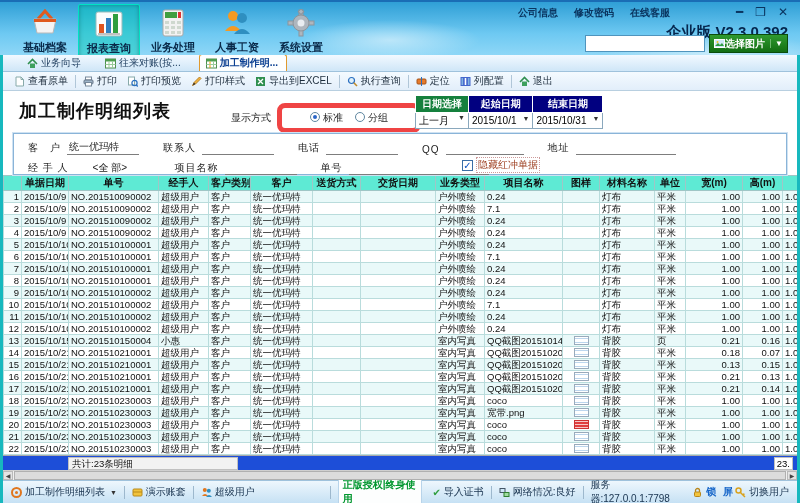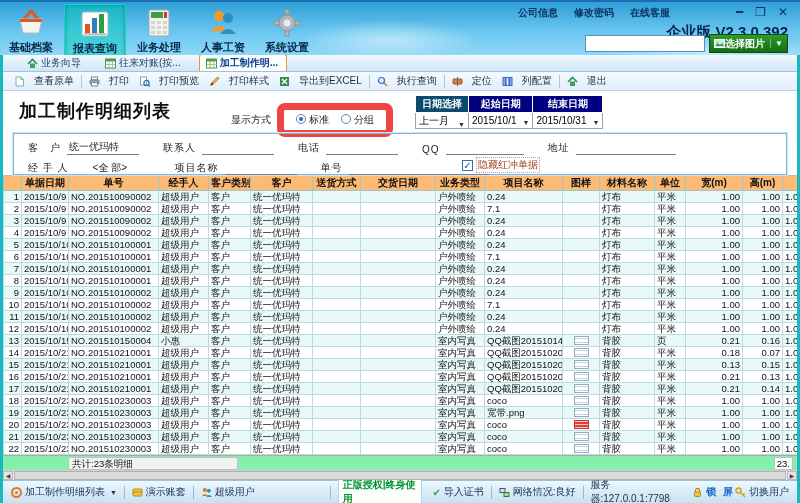--- a/index.html
+++ b/index.html
@@ -3,21 +3,21 @@
 <meta charset="utf-8">
 <style>
   * { margin:0; padding:0; box-sizing:border-box; }
   html,body { width:800px; height:503px; overflow:hidden; font-family:"Liberation Sans","DejaVu Sans",sans-serif; }
   .window { width:800px; height:503px; background:#17b8be; display:flex; flex-direction:column; }
 
   
   .app-header { height:55px; background:linear-gradient(#2f9fd6,#6ec9f2 60%,#8ed7f7); position:relative; flex:none;
     border-top:2px solid #1a6db5; overflow:hidden; }
   .cloud { position:absolute; background:radial-gradient(closest-side,rgba(255,255,255,.5),rgba(255,255,255,0)); border-radius:50%; }
-  .nav-items { position:absolute; left:0; top:2px; display:flex; align-items:flex-start;font-family:Liberation Mono, monospace; }
+  .nav-items { position:absolute; left:14px; top:2px; display:flex; align-items:flex-start;font-family:Liberation Mono, monospace; }
   .nav-item { width:62px; margin-right:2px; text-align:center; padding:3px 0 2px; cursor:pointer; }
   .nav-item .icon { height:32px; display:flex; align-items:center; justify-content:center; }
   .nav-item .lbl { font-size:11px; font-weight:bold; color:#0a2a4a; margin-top:1px; white-space:nowrap; }
   .nav-item.active { background:rgba(0,205,180,.45); border:1px solid #00e2c4; border-radius:2px; box-shadow:inset 0 0 4px rgba(0,90,80,.5); }
   .top-links { position:absolute; top:4px; right:130px; display:flex; gap:16px; }
   .top-links span { font-size:10px; font-weight:bold; color:#0a3560; cursor:pointer; }
   .win-controls { position:absolute; top:3px; right:12px; display:flex; gap:12px; }
   .win-controls span { font-size:12px; font-weight:bold; color:#0a3560; cursor:pointer; line-height:14px; }
   .version { position:absolute; top:21px; right:12px; font-size:15px; font-weight:bold; color:#05264d; }
   .pic-row { position:absolute; top:32px; right:12px; display:flex; align-items:center; }
@@ -26,62 +26,62 @@
     font-size:10px; font-weight:bold; display:flex; align-items:center; padding:0 4px; cursor:pointer; }
   .pic-btn .caret { margin-left:5px; border-left:1px solid #6db86d; padding-left:4px; font-size:8px; }
 
   
   .tab-bar { height:17px; background:linear-gradient(#f2f9ff,#cfe6f7); border-bottom:1px solid #9fc2dc; display:flex; align-items:flex-end; padding-left:18px; flex:none; margin:0 3px; }
   .tab { display:flex; align-items:center; gap:3px; font-size:10px; color:#1a3a5c; padding:1px 8px 1px 6px; margin-right:10px; cursor:pointer; white-space:nowrap; }
   .tab.active { background:#fdfefe; border:1px solid #e09a2e; border-bottom:none; border-radius:3px 3px 0 0; font-weight:bold; color:#0b3f91; }
 
   
   .toolbar { height:19px; background:linear-gradient(#f4faff,#e2eefa); border-bottom:1px solid #b8cfe0; display:flex; align-items:center; padding-left:6px; flex:none; margin:0 3px; }
-  .tbtn { display:flex; align-items:center; gap:9px; font-size:10px; color:#1c2c3c; padding:0 5px; height:17px; cursor:pointer; white-space:nowrap; }
+  .tbtn { display:flex; align-items:center; gap:3px; font-size:10px; color:#1c2c3c; padding:0 5px; height:17px; cursor:pointer; white-space:nowrap; }
   .tsep { width:1px; height:13px; background:#b0c6d8; margin:0 2px; }
 
   
   .content { flex:1; background:#fff; margin:0 3px; position:relative; overflow:hidden; display:flex; flex-direction:column; }
   .title-row { height:42px; position:relative; flex:none; }
   .page-title { position:absolute; left:16px; top:8px; font-size:18px; font-weight:bold; color:#101010; letter-spacing:1px; }
   .disp-mode { position:absolute; left:228px; top:12px; display:flex; align-items:center; font-size:10px; color:#222; }
-  .disp-box { display:flex; align-items:center; gap:12px; border:7px solid #ef4444; border-radius:8px; padding:3px 12px; margin-left:6px; }
+  .disp-box { display:flex; align-items:center; gap:12px; border:5px solid #ef4444; border-radius:8px; padding:3px 28px; margin-left:6px; }
   .radio { width:10px; height:10px; border-radius:50%; border:1px solid #5e86a0; background:#fff; display:inline-block; position:relative; margin-right:3px; vertical-align:-1px; }
   .radio.sel::after { content:""; position:absolute; left:2px; top:2px; width:4px; height:4px; border-radius:50%; background:#2a66c8; }
   .date-filter { position:absolute; left:412px; top:4px; border-collapse:collapse; }
   .date-filter th { font-size:10px; font-weight:bold; color:#fff; border:1px solid #fff; padding:1px 6px; height:14px; }
-  .date-filter th.green { background:#0c4a6e;font-family:Liberation Mono, monospace; }
+  .date-filter th.green { background:#15803d;font-family:Liberation Mono, monospace; }
   .date-filter th.navy { background:#010080; }
   .date-filter td { border:1px solid #8aa8bd; background:#fff; font-size:10px; padding:0 3px; height:16px; white-space:nowrap; }
-  .dd { display:flex; justify-content:space-between; align-items:flex-end; gap:6px; cursor:pointer; }
+  .dd { display:flex; justify-content:space-between; align-items:flex-start; gap:6px; cursor:pointer; }
   .dd .arrow { font-size:7px; color:#333; }
 
   .filter-box { margin:0 10px; border:1px solid #8ab4d8; outline:1px solid #cfe2f2; height:42px; padding:4px 4px 2px 14px; font-size:10px; color:#222; flex:none; position:relative; }
   .f-row { display:flex; align-items:flex-end; height:17px; }
   .f-label { letter-spacing:1px; white-space:nowrap; }
   .f-val { border-bottom:1px solid #7d7d7d; padding:0 2px 0; white-space:nowrap; overflow:hidden; }
   .chk-row { position:absolute; left:448px; top:23px; display:flex; align-items:center; gap:3px; }
   .checkbox { width:11px; height:11px; background:#fff; border:1px solid #3a6ea5; display:inline-flex; align-items:center; justify-content:center; font-size:10px; color:#0b52c0; font-weight:bold; line-height:9px; cursor:pointer; }
   .chk-label { color:#9c3c1c; font-size:10px; border:1px dotted #c99; padding:0 1px; }
 
   
   .grid-wrap { flex:1; overflow:hidden; border-top:1px solid #9fc6c6; }
   table.grid { border-collapse:collapse; table-layout:fixed; width:797px; }
-  table.grid th { background:#fdba74; border:1px solid #9fc6c6; border-top:none; font-size:10px; font-weight:bold; color:#111;
+  table.grid th { background:#5eead4; border:1px solid #9fc6c6; border-top:none; font-size:10px; font-weight:bold; color:#111;
     height:14px; padding:0 2px; white-space:nowrap; overflow:hidden; }
   table.grid td { border:1px solid #b9dcdc; font-size:9.5px; color:#111; height:11px; line-height:11px; padding:0 2px;
     white-space:nowrap; overflow:hidden; }
   table.grid tbody tr:nth-child(odd) { background:#e9f9f9; }
   table.grid tbody tr:nth-child(even) { background:#ffffff; }
   td.rownum { text-align:right; }
   td.num { text-align:right; }
   .thumb { width:15px; height:9px; margin:0 auto; background:repeating-linear-gradient(#fff 0 1px,#bcd6ee 1px 2px,#fff 2px 4px); border:1px solid #9ab; }
   .thumb.red { background:repeating-linear-gradient(#f5c7c7 0 1px,#e03f3f 1px 3px); border-color:#c33; }
 
-  .grid-footer { height:15px; background:#86efac; border-top:1px solid #aaa; position:relative; flex:none; }
+  .grid-footer { height:15px; background:#1d4ed8; border-top:1px solid #aaa; position:relative; flex:none; }
   .total-cell { position:absolute; left:65px; top:1px; width:170px; height:13px; background:#f2f2f2; border:1px solid #c0c0c0;
     font-size:9.5px; padding:0 3px; line-height:12px; color:#111; }
   .total-right { position:absolute; right:4px; top:1px; height:13px; border:1px solid #c0c0c0; background:#fff; font-size:9.5px; line-height:12px; padding:0 2px; }
 
   .hscroll { height:10px; background:#f0f0f0; border-top:1px solid #d0d0d0; position:relative; flex:none; }
   .hs-btn { position:absolute; top:0; width:10px; height:9px; background:#e4e4e4; border:1px solid #b9b9b9; font-size:6px; line-height:8px; text-align:center; color:#444; cursor:pointer; }
   .hs-thumb { position:absolute; top:0; left:11px; right:11px; height:9px; background:#dcdcdc; border:1px solid #b0b0b0; cursor:grab; }
 
   
   .status-bar { height:23px; background:linear-gradient(#eef7fd,#c6e1f4); border-top:1px solid #9fc2dc; display:flex; align-items:center;

